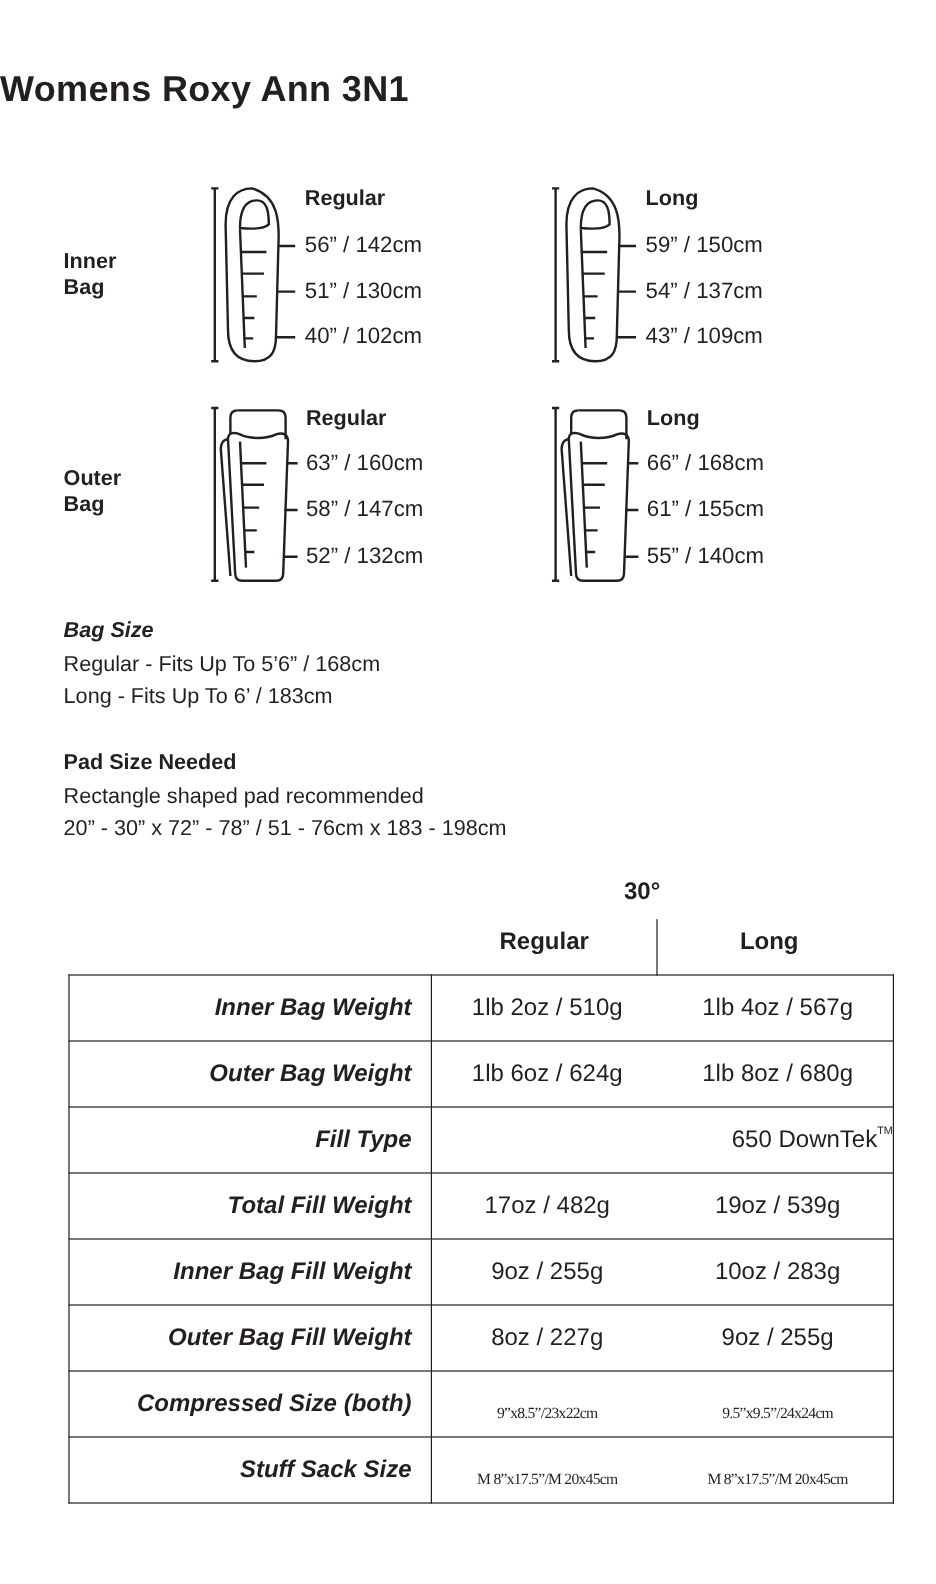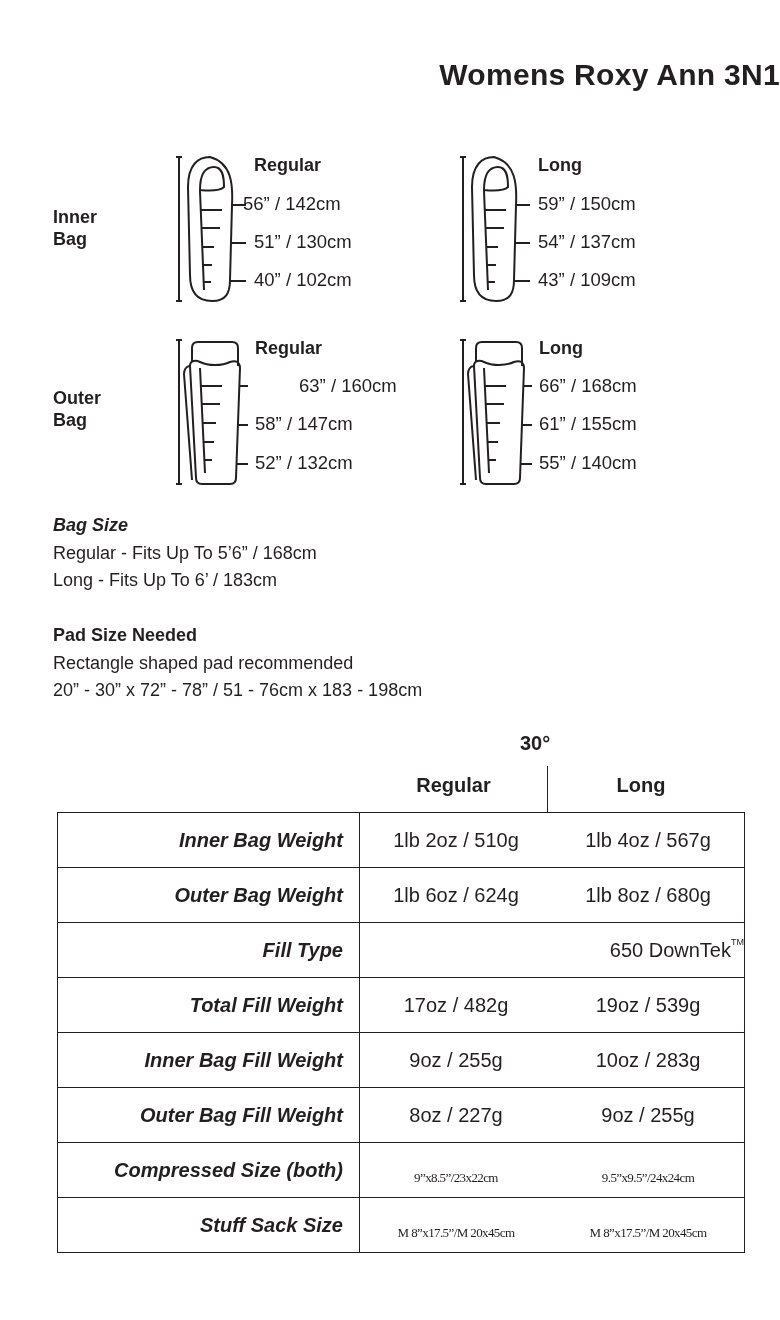--- a/index.html
+++ b/index.html
@@ -3,21 +3,21 @@
 <meta charset="utf-8">
 <style>
   html, body { margin: 0; padding: 0; background: #ffffff; }
   body {
     width: 780px; height: 1320px; position: relative; overflow: hidden;
     font-family: "Liberation Sans", "DejaVu Sans", sans-serif;
     color: #231f20;
   }
   .title {
     position: absolute; left: 0; width: 780px; top: 58px;
-    text-align: right; font-size: 30px; font-weight: bold; letter-spacing: 0.3px;
+    text-align: left; font-size: 30px; font-weight: bold; letter-spacing: 0.3px;
   }
   .side-label {
     position: absolute; left: 53px; font-size: 18px; font-weight: bold; line-height: 22px;
   }
   .diagram { position: absolute; width: 240px; height: 160px; }
   .diagram svg { position: absolute; left: 0; top: 0; }
   .diag-head {
     position: absolute; left: 93px; top: 0; font-size: 18px; font-weight: bold;
   }
   .diag-val {
@@ -74,21 +74,21 @@
     <g fill="none" stroke="#231f20" stroke-width="2">
       <path d="M6 2 H12 M9 2 V146 M6 146 H12"></path>
       <path d="M40 2 C28 2 18 10 18 32 L20 120 C20 138 28 146 42 146 C56 146 60 138 60 125 L62 50 C63 30 62 8 40 2 Z"></path>
       <path d="M30 35 C30 18 36 12 44 12 C52 12 54 20 54 32 C50 36 40 36 30 35 Z"></path>
       <path d="M30 36 L34 135"></path>
       <path d="M30 55 H52 M31 73 H50 M32 92 H44 M33 110 H42 M34 127 H41"></path>
       <path d="M62 50 H76 M61 88 H76 M60 126 H76"></path>
     </g>
   </svg>
   <div class="diag-head" style="left:84px;">Regular</div>
-  <div class="diag-val" style="left:73px; top:38px;">56” / 142cm</div>
+  <div class="diag-val" style="left:84px; top:38px;">56” / 142cm</div>
   <div class="diag-val" style="left:84px; top:76px;">51” / 130cm</div>
   <div class="diag-val" style="left:84px; top:114px;">40” / 102cm</div>
 </div>
 
 <div class="diagram" style="left:454px; top:155px;">
   <svg width="90" height="150" viewBox="0 0 90 150">
     <g fill="none" stroke="#231f20" stroke-width="2">
       <path d="M6 2 H12 M9 2 V146 M6 146 H12"></path>
       <path d="M40 2 C28 2 18 10 18 32 L20 120 C20 138 28 146 42 146 C56 146 60 138 60 125 L62 50 C63 30 62 8 40 2 Z"></path>
       <path d="M30 35 C30 18 36 12 44 12 C52 12 54 20 54 32 C50 36 40 36 30 35 Z"></path>
@@ -115,21 +115,21 @@
       <path d="M28 4 H62 C66 4 68 6 68 10 V28"></path>
       <path d="M28 4 C24 4 22 6 22 10 V24"></path>
       <path d="M20 28 C20 22 26 22 30 24 C38 28 52 28 60 24 C66 22 70 24 70 30 L66 140 C66 144 64 146 60 146 H32 C28 146 26 144 26 140 Z"></path>
       <path d="M20 28 C16 28 14 32 14 36 L22 142"></path>
       <path d="M30 30 L35 135"></path>
       <path d="M31 48 H52 M32 66 H50 M33 85 H46 M34 104 H44 M35 122 H42"></path>
       <path d="M69 48 H78 M67 87 H78 M66 126 H78"></path>
     </g>
   </svg>
   <div class="diag-head" style="left:85px; top:0;">Regular</div>
-  <div class="diag-val" style="left:85px; top:37px;margin-left:44px;">63” / 160cm</div>
+  <div class="diag-val" style="left:85px; top:37px;">63” / 160cm</div>
   <div class="diag-val" style="left:85px; top:75px;">58” / 147cm</div>
   <div class="diag-val" style="left:85px; top:114px;">52” / 132cm</div>
 </div>
 
 <div class="diagram" style="left:454px; top:338px;">
   <svg width="90" height="150" viewBox="0 0 90 150">
     <g fill="none" stroke="#231f20" stroke-width="2">
       <path d="M6 2 H12 M9 2 V146 M6 146 H12"></path>
       <path d="M28 4 H62 C66 4 68 6 68 10 V28"></path>
       <path d="M28 4 C24 4 22 6 22 10 V24"></path>

